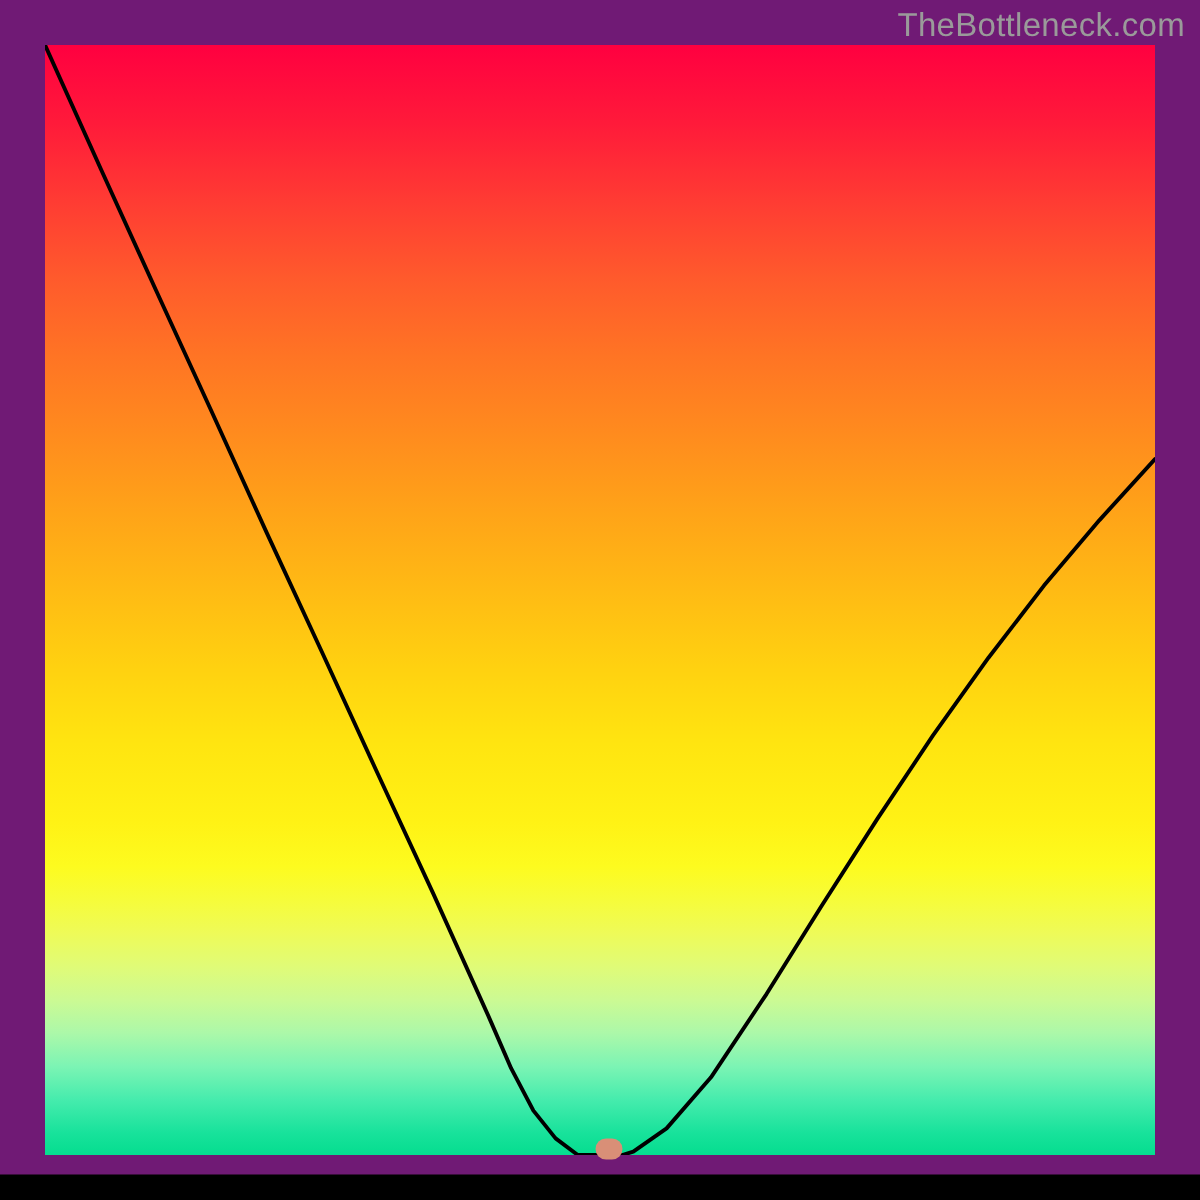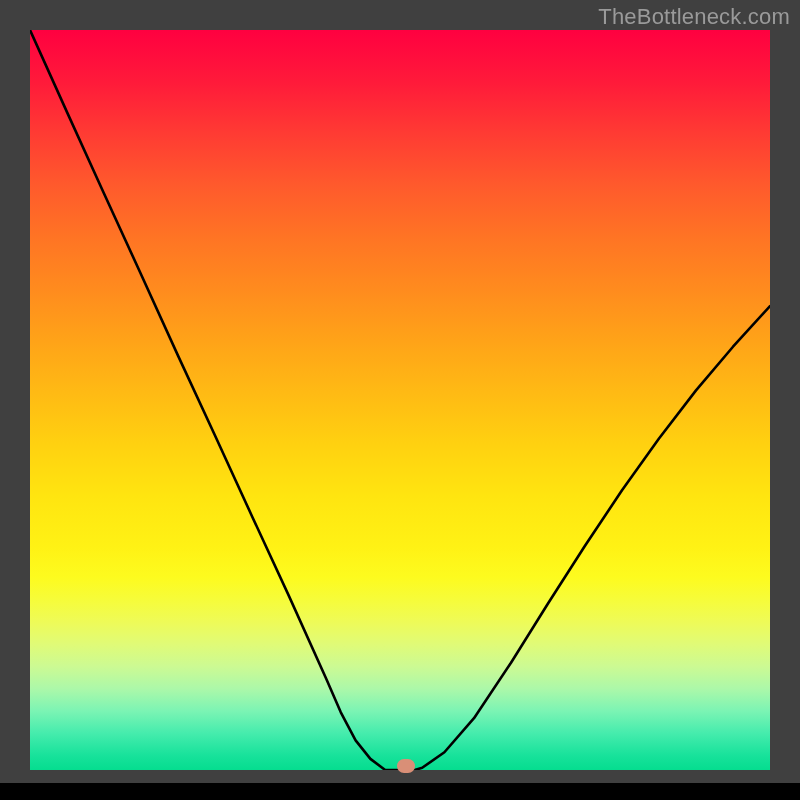--- a/index.html
+++ b/index.html
@@ -8,21 +8,21 @@
     width: 800px;
     height: 800px;
     background: #000;
     overflow: hidden;
     font-family: Arial, Helvetica, sans-serif;
   }
   .frame {
     position: relative;
     width: 800px;
     height: 783px;
-    background: #404040;
+    background: #701a75;
   }
   .plot {
     position: absolute;
     left: 30px;
     top: 30px;
     width: 740px;
     height: 740px;
     background: linear-gradient(to bottom,
       #ff0040 0%,
       #ff1a3a 7%,

